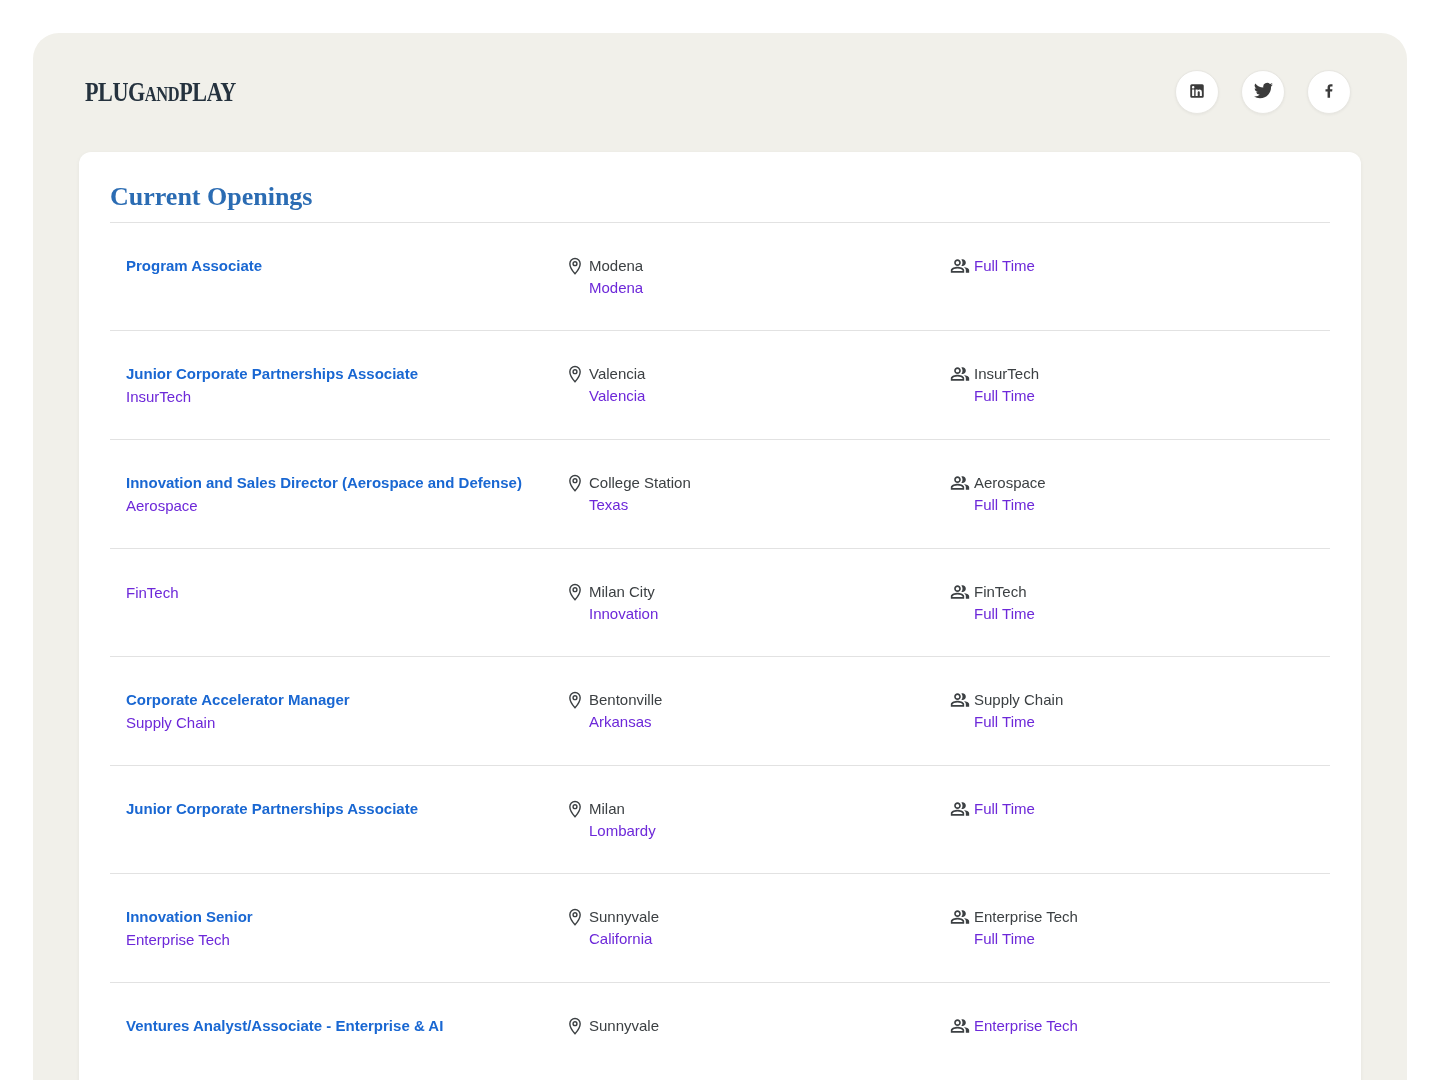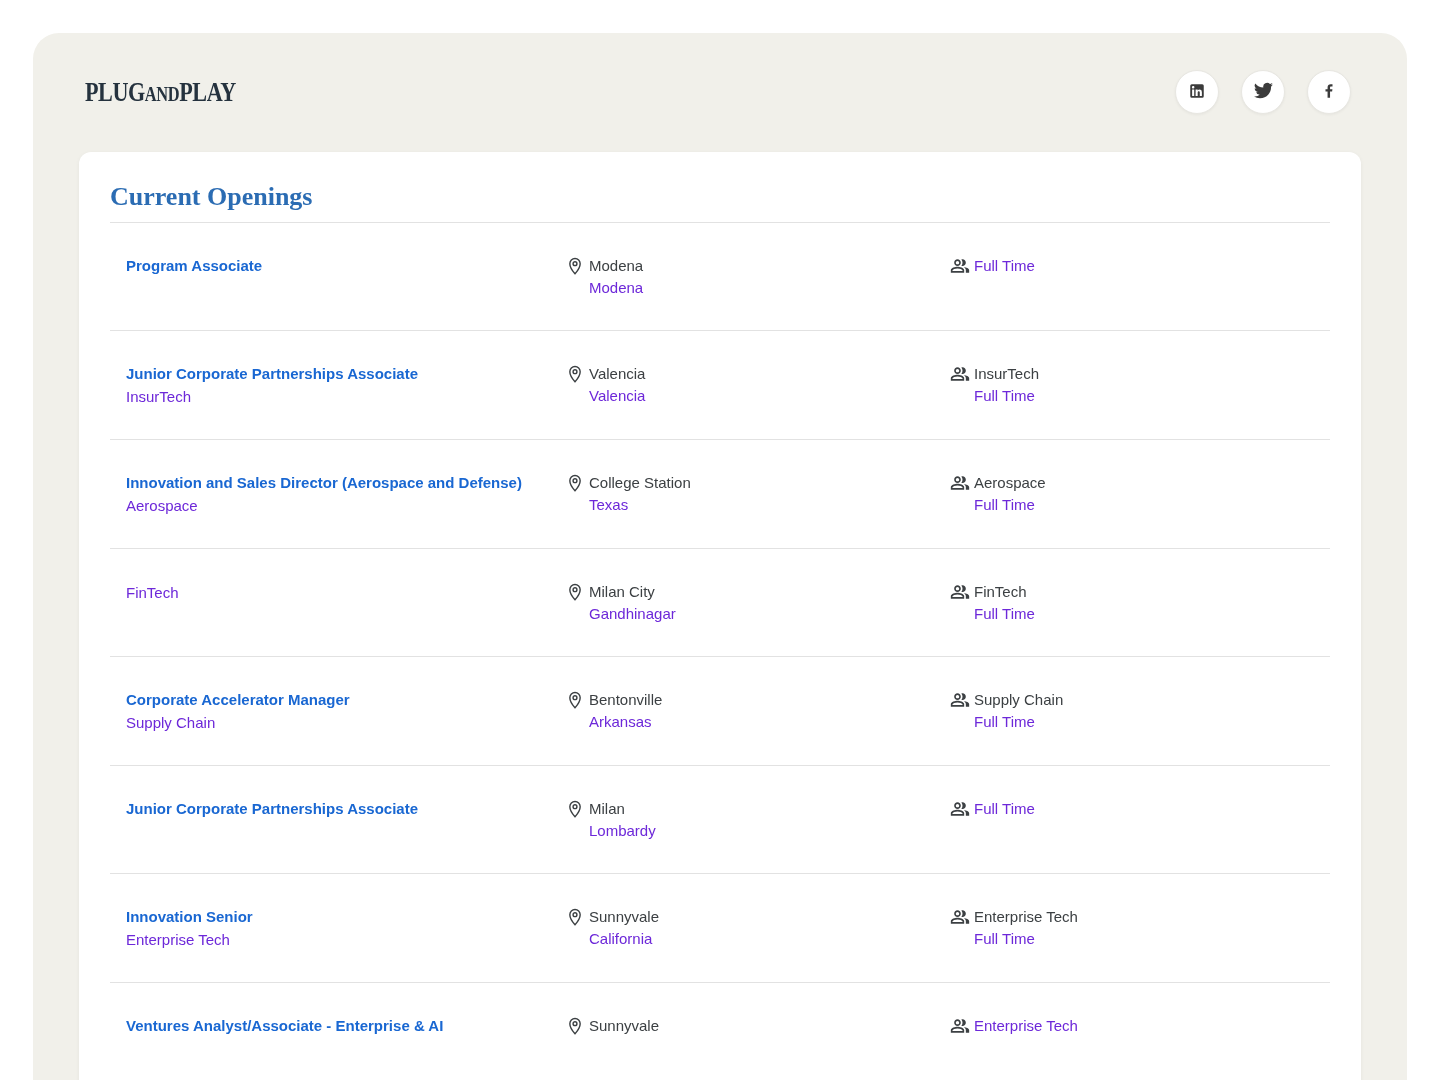--- a/index.html
+++ b/index.html
@@ -189,21 +189,21 @@
     </div>
     <div class="col-location">
       <span class="cell-icon">
         <svg width="20" height="20" viewBox="0 0 24 24" fill="none" stroke="#3c4043" stroke-width="1.7">
                 <path d="M12 21.3C10 19 5.8 13.8 5.8 9.2a6.2 6.2 0 1 1 12.4 0c0 4.6-4.2 9.8-6.2 12.1z"></path>
                 <circle cx="12" cy="9.2" r="2.3"></circle>
               </svg>
       </span>
       <div class="cell-lines">
         <div class="line-primary">Milan City</div>
-        <div class="line-secondary muted">Gandhinagar</div>
+        <div class="line-secondary muted">Innovation</div>
       </div>
     </div>
     <div class="col-tags">
       <span class="cell-icon">
         <svg width="20" height="20" viewBox="0 0 24 24" fill="#3c4043">
                 <path d="M16.67 13.13C18.04 14.06 19 15.32 19 17v3h4v-3c0-2.18-3.57-3.47-6.33-3.87z"></path>
                 <path d="M15 12c2.21 0 4-1.79 4-4s-1.79-4-4-4c-.47 0-.91.1-1.33.24C14.5 5.27 15 6.58 15 8s-.5 2.73-1.33 3.76c.42.14.86.24 1.33.24z"></path>
                 <path d="M9 12c2.21 0 4-1.79 4-4s-1.79-4-4-4-4 1.79-4 4 1.79 4 4 4zm0-6c1.1 0 2 .9 2 2s-.9 2-2 2-2-.9-2-2 .9-2 2-2z"></path>
                 <path d="M9 13c-2.67 0-8 1.34-8 4v3h16v-3c0-2.66-5.33-4-8-4zm6 5H3v-.99C3.2 16.29 6.3 15 9 15s5.8 1.29 6 2v1z"></path>
               </svg>

